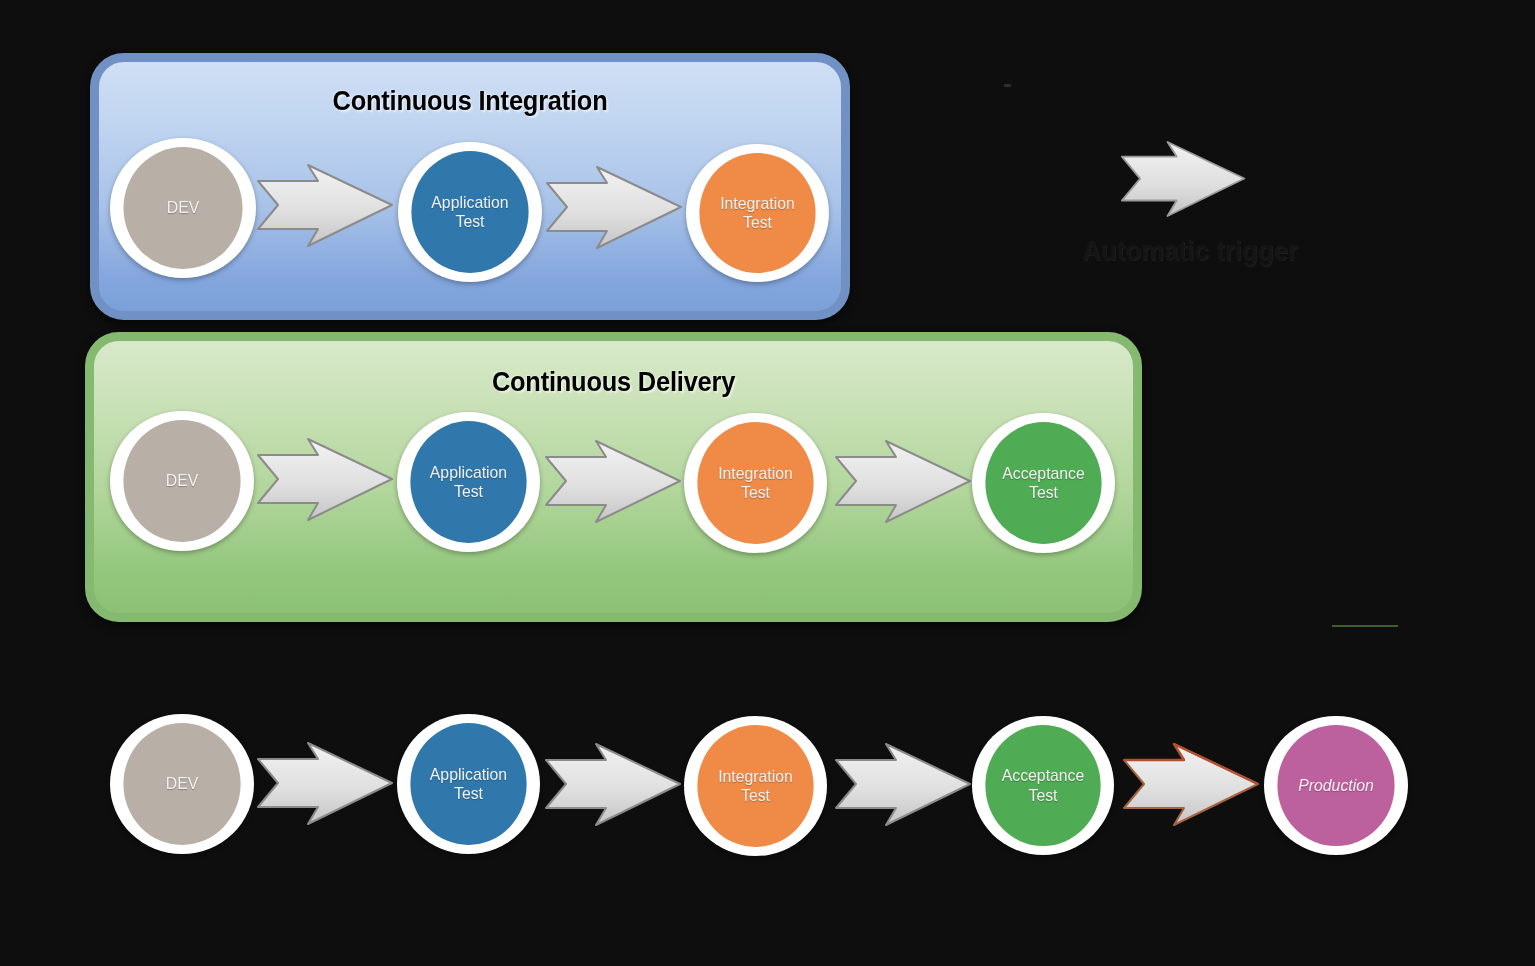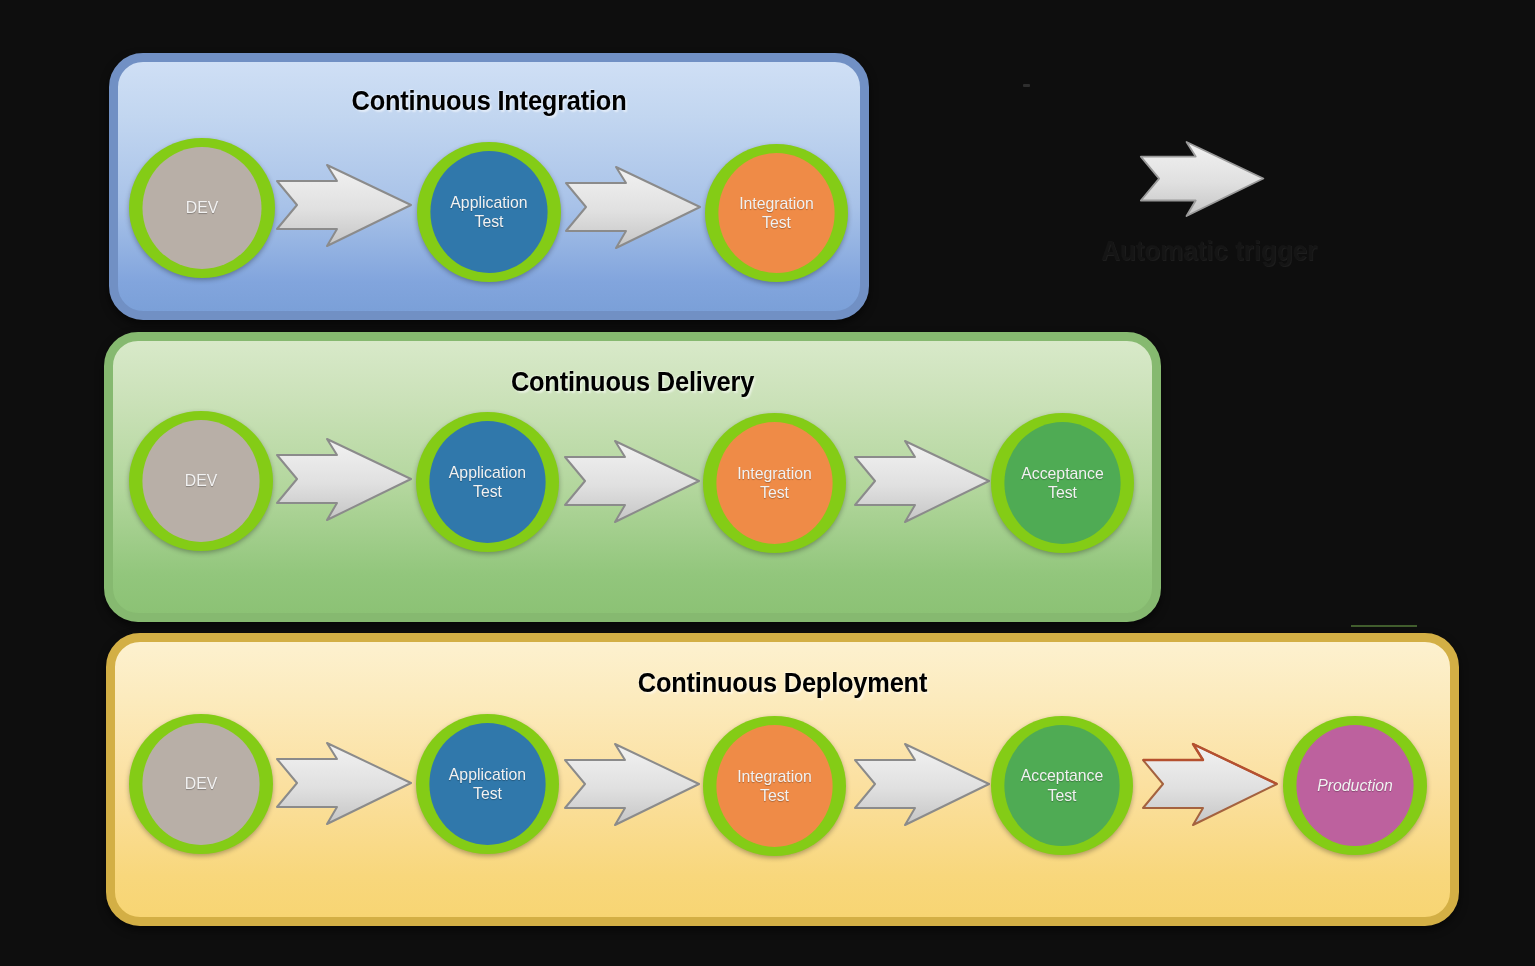--- a/index.html
+++ b/index.html
@@ -1,20 +1,20 @@
 <!DOCTYPE html>
 <html><head>
 <meta charset="utf-8">
 <style>
   html,body{margin:0;padding:0;background:#0f0f0f;}
   body{
     width:1535px;height:966px;position:relative;overflow:hidden;
     font-family:"Liberation Sans","DejaVu Sans",sans-serif;
   }
-  #stage{position:absolute;inset:0;background:#0e0e0e;margin-left:19px;}
+  #stage{position:absolute;inset:0;background:#0e0e0e;}
 
   
   .panel{
     position:absolute;
     border-radius:34px;
     box-sizing:border-box;
     border-style:solid;
     border-width:9px;
     overflow:hidden;
   }
@@ -50,21 +50,21 @@
   #panel-cdep{left:87px;top:633px;width:1353px;height:293px;
     border-color:#d3af45;
     background:linear-gradient(#fdf1cf 0%,#fcebbe 20%,#fbe0a0 52%,#f8d77c 85%,#f7d573 100%);
     box-shadow:0 4px 9px rgba(0,0,0,.55);}
   #panel-cdep .panel-title{top:26px;}
 
   
   .node{
     position:absolute;
     border-radius:50%;
-    background:#84cc16;
+    background:#ffffff;
     box-shadow:0 2px 5px rgba(0,0,0,.30);
     display:flex;align-items:center;justify-content:center;
     z-index:3;
   }
   .node .disc{
     position:absolute;
     border-radius:50%;
     display:flex;align-items:center;justify-content:center;
     text-align:center;
     color:#f2f2f2;
@@ -180,23 +180,20 @@
     <svg viewBox="0 0 140 85" width="140" height="85">
       <polygon points="2,18 62,18 52,2 136,42 52,83 62,66 2,66 22,42" fill="url(#agrad1)" stroke="#8b8b8b" stroke-width="2" stroke-linejoin="round"></polygon>
     </svg>
   </div>
   <div class="arrow" style="left:834px;top:439px;width:140px;height:85px;">
     <svg viewBox="0 0 140 85" width="140" height="85">
       <polygon points="2,18 62,18 52,2 136,42 52,83 62,66 2,66 22,42" fill="url(#agrad1)" stroke="#8b8b8b" stroke-width="2" stroke-linejoin="round"></polygon>
     </svg>
   </div>
 
-  <div class="panel" id="panel-cdep">
-    <div class="panel-title">Continuous Deployment</div>
-  </div>
 
   <div class="node dev" style="left:110px;top:714px;width:144px;height:140px;">
     <div class="disc" style="inset:9px;font-size:17px;">DEV</div>
   </div>
 
   <div class="node app" style="left:397px;top:714px;width:143px;height:140px;">
     <div class="disc" style="inset:9px;font-size:17px;">
       <span><span>Application</span><br><span>Test</span></span>
     </div>
   </div>

